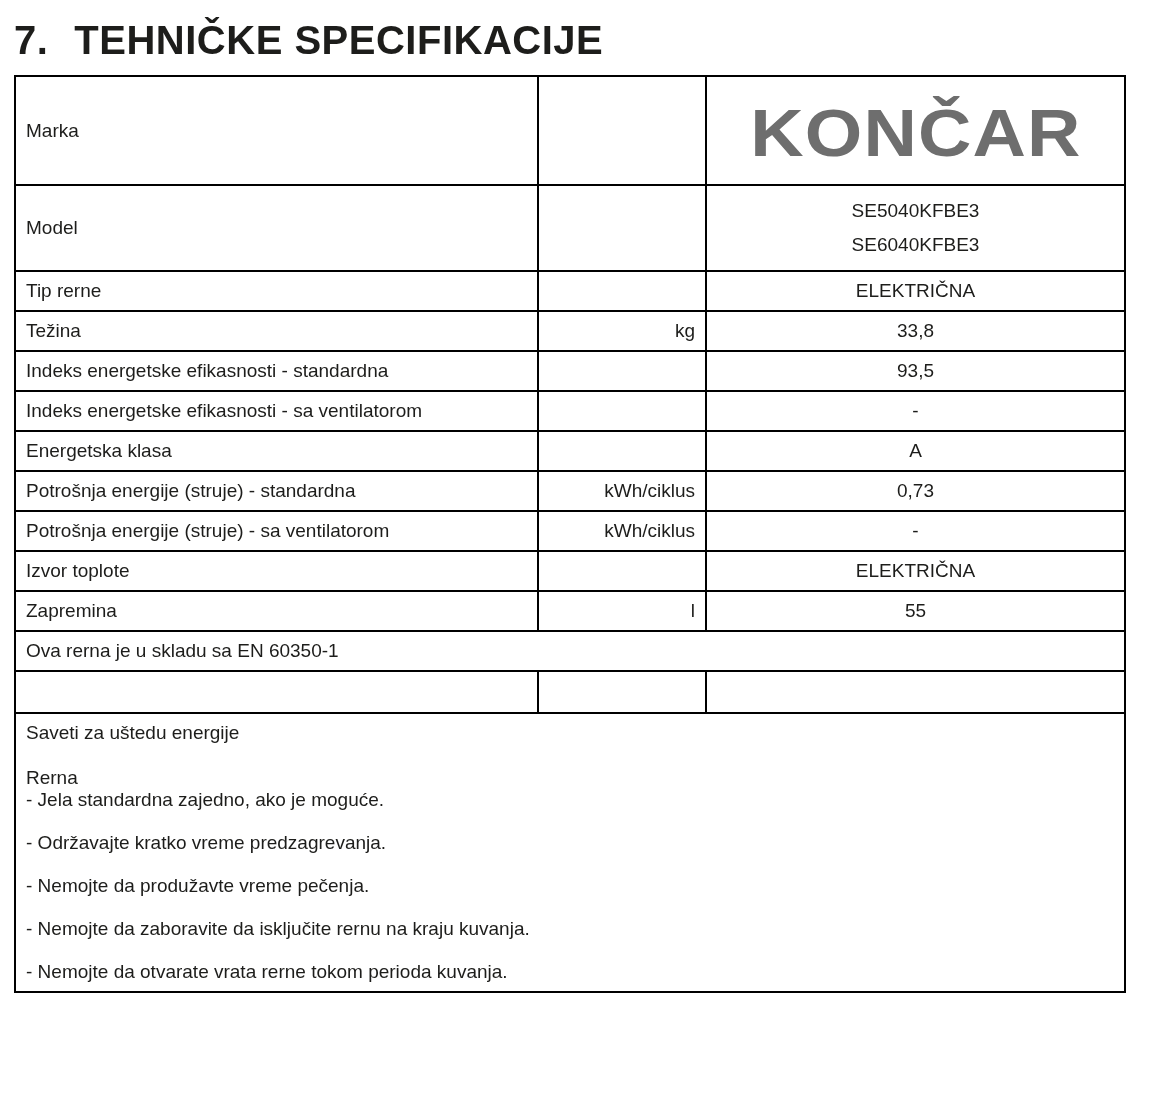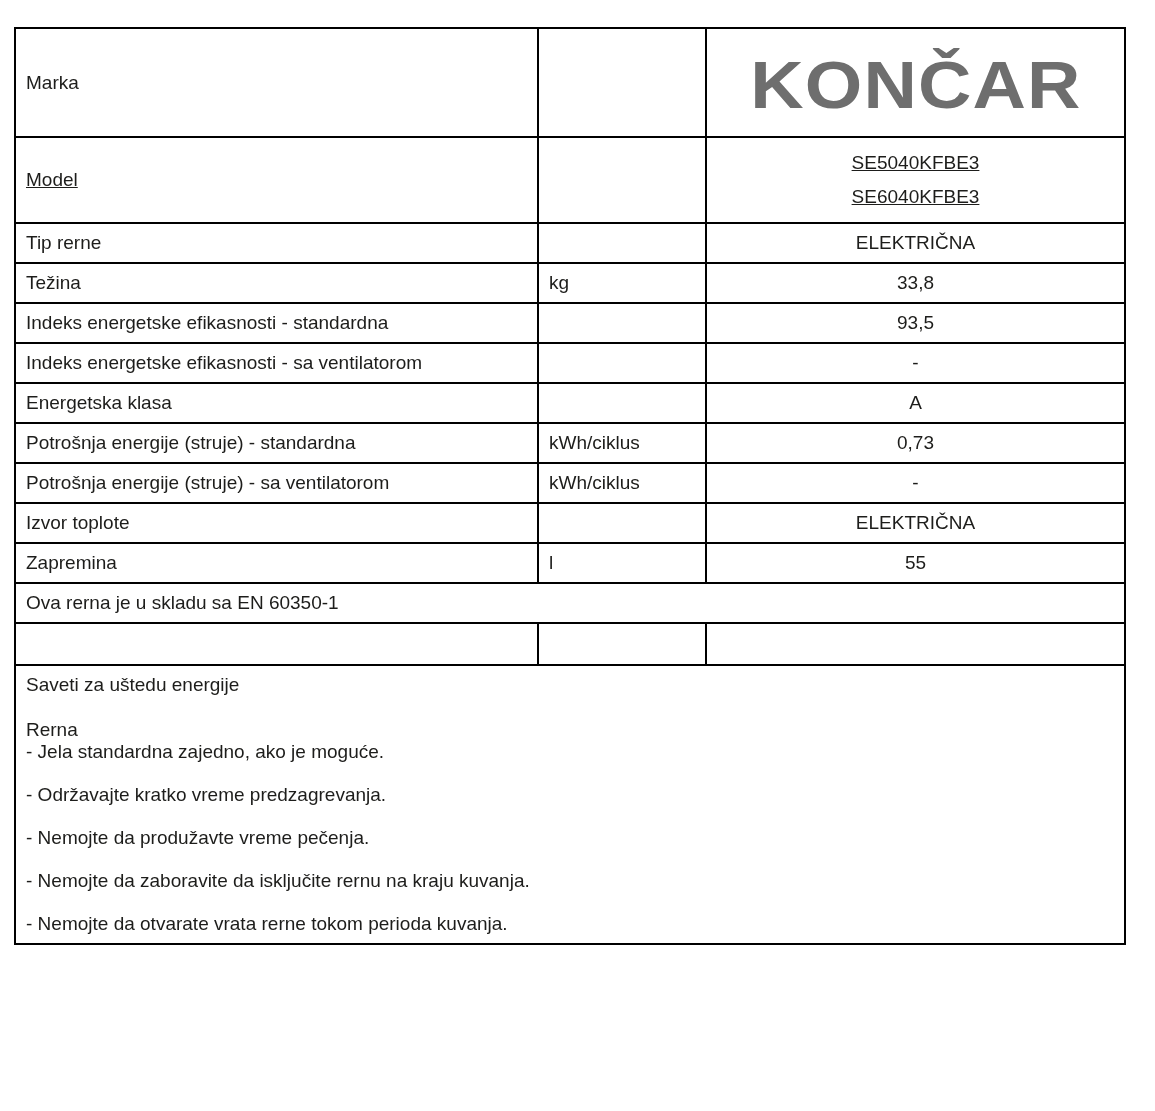--- a/index.html
+++ b/index.html
@@ -49,26 +49,26 @@
     font-size: 19px;
     padding: 8px 10px;
     vertical-align: middle;
     overflow: hidden;
   }
   col.c1 { width: 523px; }
   col.c2 { width: 168px; }
   col.c3 { width: 419px; }
 
   tr.r-marka  { height: 109px; }
-  tr.r-model  { height: 81px; text-decoration: underline; }
+  tr.r-model  { height: 81px; }
   tr.r-std    { height: 28px; }
   tr.r-empty  { height: 42px; }
 
   td.c-label { text-align: left; }
-  td.c-unit  { text-align: left; }
+  td.c-unit  { text-align: right; }
   td.c-value { text-align: center; }
   td.v-top   { vertical-align: top; padding-top: 7px; }
 
   .koncar-logo {
     display: inline-block;
     font-size: 66px;
     font-weight: bold;
     letter-spacing: 1px;
     line-height: 1;
     transform: scaleX(1.12);
@@ -86,20 +86,21 @@
     line-height: 22px;
   }
   .tips-title { margin-bottom: 23px; }
   .tip-gap { margin-top: 21px; }
 </style>
 </head>
 <body>
 
 <div class="page">
 
+  <h1 class="doc-title"><span class="num">7.</span><span>TEHNIČKE SPECIFIKACIJE</span></h1>
 
 
   <table class="spec">
     <colgroup>
         <col class="c1">
         <col class="c2">
         <col class="c3">
       </colgroup>
     <tbody>
       <tr class="r-marka">

